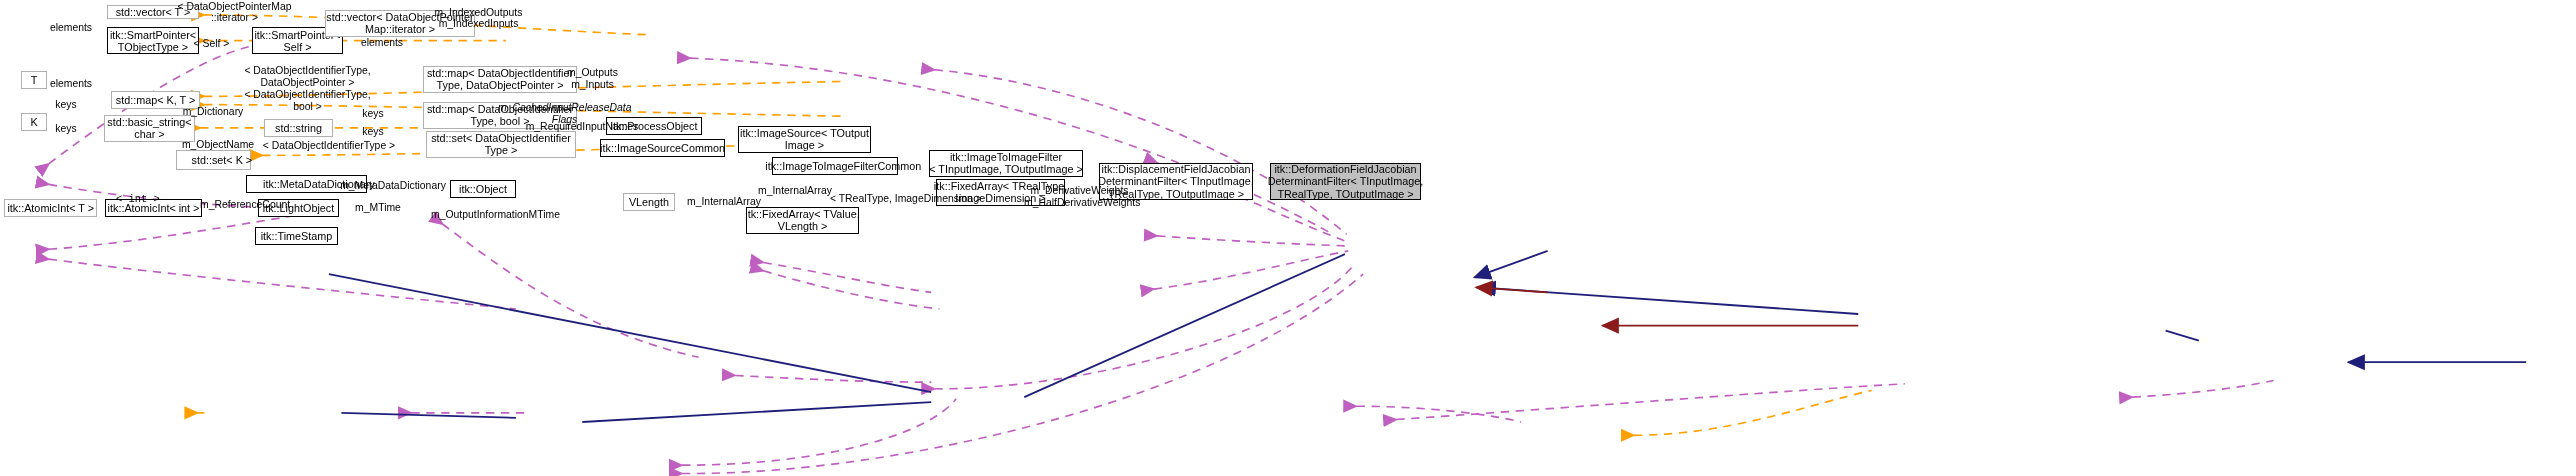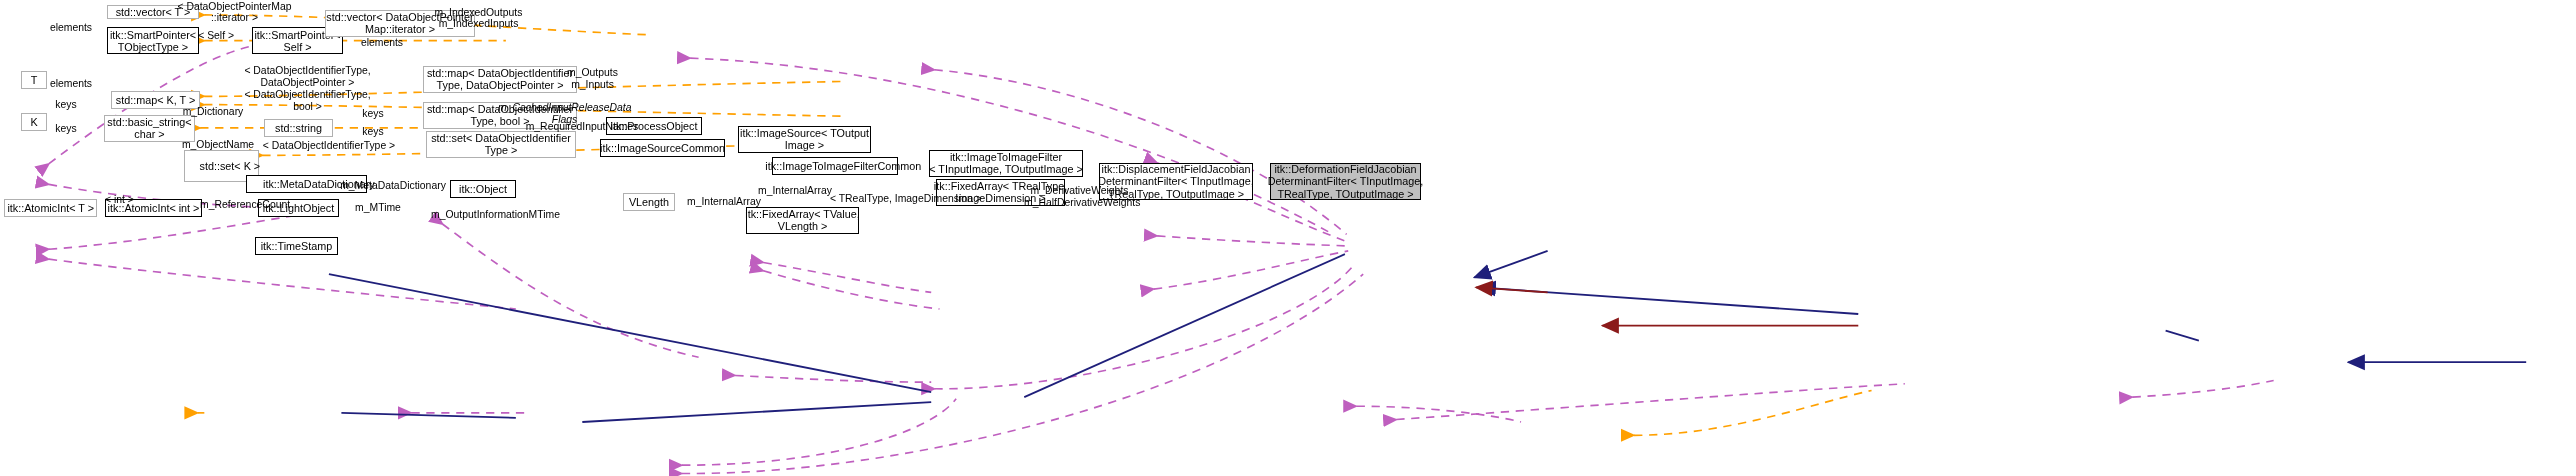--- a/index.html
+++ b/index.html
@@ -137,34 +137,34 @@
 TObjectType &gt;</div>
   <div class="node strong" style="left:252px; top:27.4px;  width:91px; height:26.6px;">itk::SmartPointer&lt;
 Self &gt;</div>
   <div class="node plain" style="left:325px; top:10px; width:150px; height:26.6px;">std::vector&lt; DataObjectPointer
 Map::iterator &gt;</div>
   <div class="node plain" style="left:21px;  top:71px;  width:26px;  height:17.5px;">T</div>
   <div class="node plain" style="left:21px;  top:113px; width:26px;  height:17.5px;">K</div>
   <div class="node plain" style="left:111px; top:91px; width:89px; height:17.5px;">std::map&lt; K, T &gt;</div>
   <div class="node plain" style="left:104px; top:115px; width:91px; height:26.6px;">std::basic_string&lt;
 char &gt;</div>
-  <div class="node plain" style="left:184px; top:150px; width:75px;  height:32px;padding-left:20px;">std::set&lt; K &gt;</div>
+  <div class="node plain" style="left:176px; top:150px; width:75px;  height:20px;padding-left:20px;">std::set&lt; K &gt;</div>
   <div class="node plain" style="left:264px; top:119px; width:69px;  height:17.5px;text-align:center;">std::string</div>
   <div class="node strong" style="left:246px; top:175px; width:121px; height:18.3px;padding-left:28px;">itk::MetaDataDictionary</div>
   <div class="node plain" style="left:423px; top:66px;  width:154px; height:26.6px;">std::map&lt; DataObjectIdentifier
 Type, DataObjectPointer &gt;</div>
   <div class="node plain" style="left:423px; top:102px; width:154px; height:26.6px;">std::map&lt; DataObjectIdentifier
 Type, bool &gt;</div>
   <div class="node plain" style="left:426px; top:131px; width:150px; height:26.6px;">std::set&lt; DataObjectIdentifier
 Type &gt;</div>
   <div class="node strong" style="left:450px; top:180px; width:66px;  height:17.5px;">itk::Object</div>
   <div class="node strong" style="left:258px; top:199px; width:81px;  height:17.5px;">itk::LightObject</div>
   <div class="node plain" style="left:4.2px;   top:199px; width:93px; height:17.5px;">itk::AtomicInt&lt; T &gt;</div>
   <div class="node strong" style="left:105px; top:199px; width:97px; height:17.5px;">itk::AtomicInt&lt; int &gt;</div>
-  <div class="node strong" style="left:255px; top:227px; width:83px; height:17.5px;margin-top:10px;">itk::TimeStamp</div>
+  <div class="node strong" style="left:255px; top:227px; width:83px; height:17.5px;">itk::TimeStamp</div>
   <div class="node strong" style="left:606px; top:117px; width:96px; height:17.5px;">itk::ProcessObject</div>
   <div class="node strong" style="left:600px; top:139px; width:125px; height:17.5px;">itk::ImageSourceCommon</div>
   <div class="node strong" style="left:738px; top:126px; width:133px; height:26.6px;">itk::ImageSource&lt; TOutput
 Image &gt;</div>
   <div class="node strong" style="left:772px; top:157px; width:126px; height:17.5px;padding-left:20px;">itk::ImageToImageFilterCommon</div>
   <div class="node strong" style="left:929px; top:150px; width:154px; height:26.6px;">itk::ImageToImageFilter
 &lt; TInputImage, TOutputImage &gt;</div>
   <div class="node plain" style="left:623px; top:193px; width:52px;  height:17.5px;">VLength</div>
   <div class="node strong" style="left:746px; top:207px; width:113px; height:26.6px;">itk::FixedArray&lt; TValue,
 VLength &gt;</div>
@@ -173,21 +173,21 @@
   <div class="node strong" style="left:1099px; top:163px; width:154px; height:37px;">itk::DisplacementFieldJacobian
 DeterminantFilter&lt; TInputImage,
 TRealType, TOutputImage &gt;</div>
   <div class="node current" style="left:1270px; top:163px; width:151px; height:37px;">itk::DeformationFieldJacobian
 DeterminantFilter&lt; TInputImage,
 TRealType, TOutputImage &gt;</div>
 
   <div class="edge-label" style="left:163px; top:0.8px;   width:143px;">&lt; DataObjectPointerMap
 ::iterator &gt;</div>
   <div class="edge-label" style="left:45px;  top:22.4px;  width:52px;">elements</div>
-  <div class="edge-label" style="left:189px; top:30px;  width:45px;text-align:right;">&lt; Self &gt;</div>
+  <div class="edge-label" style="left:189px; top:38px;  width:45px;">&lt; Self &gt;</div>
   <div class="edge-label" style="left:433px; top:6.6px;   width:91px;">m_IndexedOutputs
 m_IndexedInputs</div>
   <div class="edge-label" style="left:356px; top:37px;  width:52px;">elements</div>
   <div class="edge-label" style="left:45px;  top:78px;  width:52px;">elements</div>
   <div class="edge-label" style="left:241px; top:65px;  width:133px;">&lt; DataObjectIdentifierType,
 DataObjectPointer &gt;</div>
   <div class="edge-label" style="left:241px; top:89px; width:133px;">&lt; DataObjectIdentifierType,
 bool &gt;</div>
   <div class="edge-label" style="left:52px;  top:99px; width:28px;">keys</div>
   <div class="edge-label" style="left:52px;  top:123px; width:28px;">keys</div>
@@ -196,21 +196,21 @@
   <div class="edge-label" style="left:180px; top:106px; width:66px;">m_Dictionary</div>
   <div class="edge-label" style="left:247px; top:140px; width:140px;padding-left:12px;">&lt; DataObjectIdentifierType &gt;</div>
   <div class="edge-label" style="left:179px; top:139px; width:78px;">m_ObjectName</div>
   <div class="edge-label" style="left:564px; top:67px;  width:57px;">m_Outputs
 m_Inputs</div>
   <div class="edge-label" style="left:498px; top:102px; width:133px;font-style:italic;">m_CachedInputReleaseData
 Flags</div>
   <div class="edge-label" style="left:524px; top:121px; width:116px;">m_RequiredInputNames</div>
   <div class="edge-label" style="left:340px; top:180px; width:106px;">m_MetaDataDictionary</div>
   <div class="edge-label" style="left:200px; top:199px; width:90px;">m_ReferenceCount</div>
-  <div class="edge-label" style="left:101px; top:194px; width:37px;">&lt; int &gt;</div>
+  <div class="edge-label" style="left:116px; top:194px; width:37px;font-family:Liberation Mono, monospace;">&lt; int &gt;</div>
   <div class="edge-label" style="left:352px; top:202px; width:52px;">m_MTime</div>
   <div class="edge-label" style="left:431px; top:209px; width:126px;">m_OutputInformationMTime</div>
   <div class="edge-label" style="left:756px; top:185px; width:78px;">m_InternalArray</div>
   <div class="edge-label" style="left:685px; top:196px; width:78px;">m_InternalArray</div>
   <div class="edge-label" style="left:830px; top:193px; width:146px;">&lt; TRealType, ImageDimension &gt;</div>
   <div class="edge-label" style="left:1024px; top:185px; width:111px;">m_DerivativeWeights
 m_HalfDerivativeWeights</div>
 
 </div>
 

